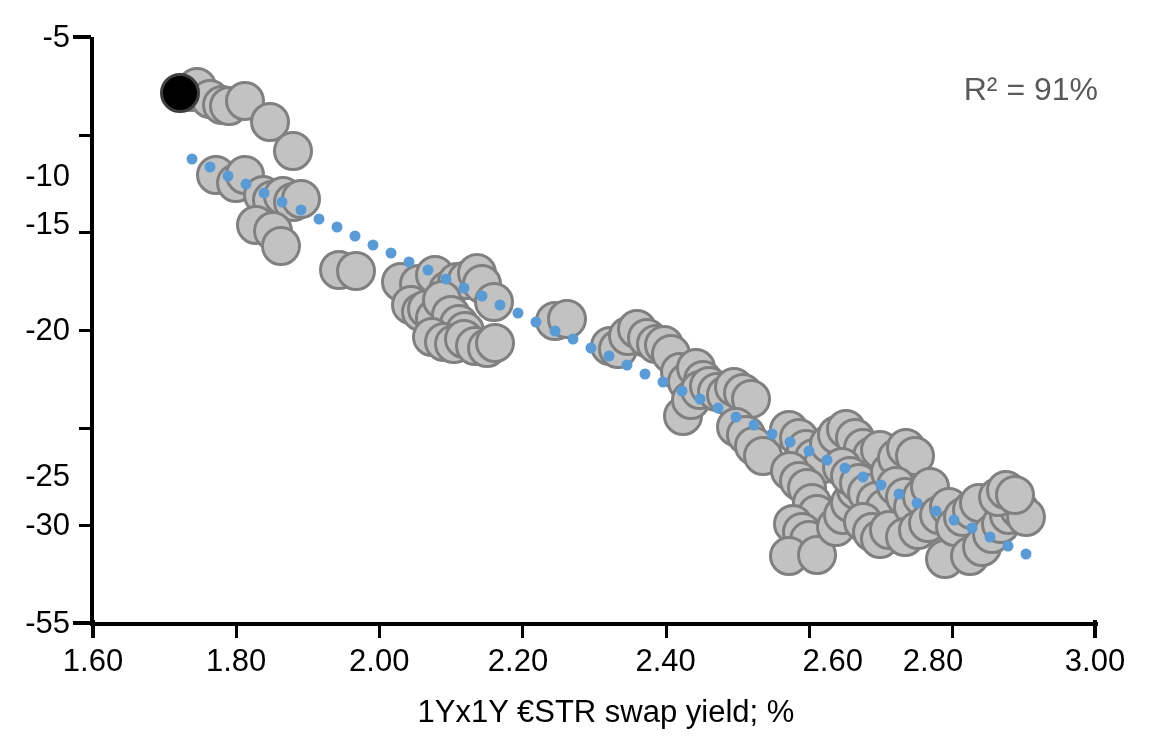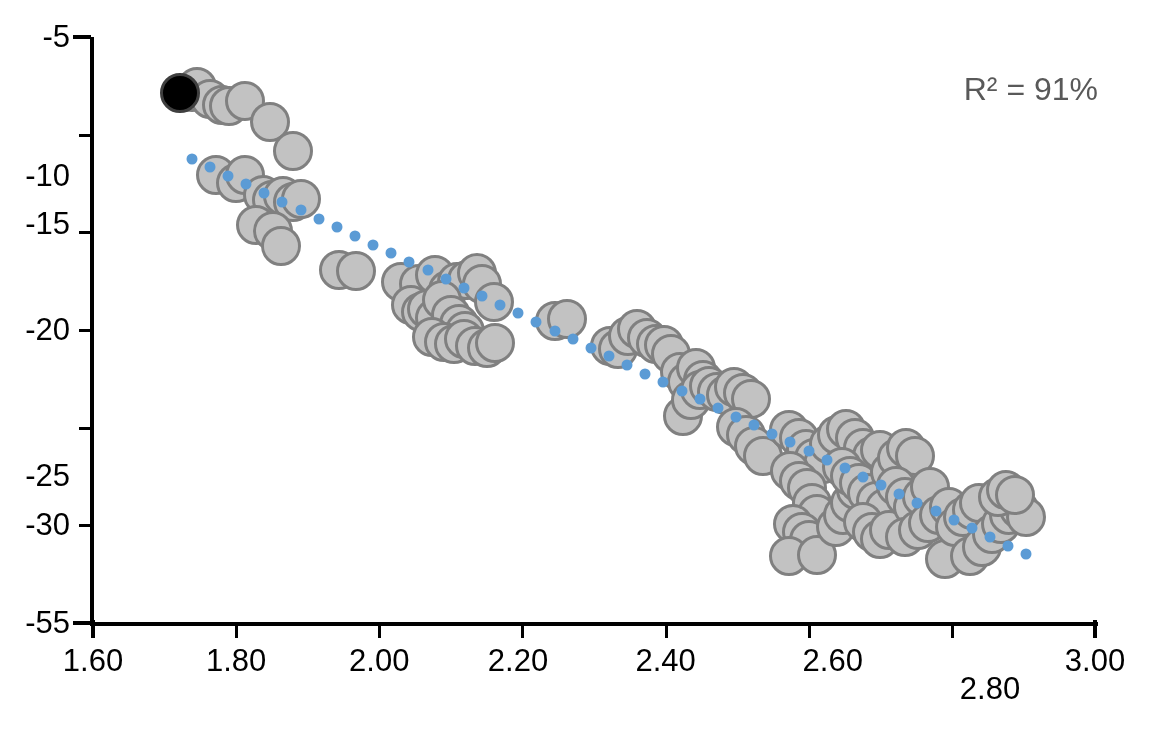--- a/index.html
+++ b/index.html
@@ -163,21 +163,21 @@
       <div class="x-tick-label" style="left: 236.143px;">1.80</div>
       <div class="x-tick" style="left: 378.286px;"></div>
       <div class="x-tick-label" style="left: 379.286px;">2.00</div>
       <div class="x-tick" style="left: 521.429px;"></div>
       <div class="x-tick-label" style="left: 518px;">2.20</div>
       <div class="x-tick" style="left: 664.571px;"></div>
       <div class="x-tick-label" style="left: 665.571px;">2.40</div>
       <div class="x-tick" style="left: 807.714px;"></div>
       <div class="x-tick-label" style="left: 808.714px; margin-left: 24px;">2.60</div>
       <div class="x-tick" style="left: 950.857px;"></div>
-      <div class="x-tick-label" style="left: 990px; margin-top: 28px;">2.80</div>
+      <div class="x-tick-label" style="left: 933px;">2.80</div>
       <div class="x-tick x-tick-end" style="left: 1093px;"></div>
       <div class="x-tick-label" style="left: 1095px;">3.00</div>
     </div>
 
   <div id="plot-area">
       <div class="point" style="left: 191.769px; top: 91.6933px;"></div>
       <div class="point" style="left: 197.494px; top: 86.81px;"></div>
       <div class="point" style="left: 210.377px; top: 98.53px;"></div>
       <div class="point" style="left: 221.829px; top: 105.367px;"></div>
       <div class="point" style="left: 228.986px; top: 106.343px;"></div>
@@ -360,14 +360,15 @@
       <div class="trend-dot" style="left: 971.866px; top: 528.49px; background: rgb(91, 155, 213);"></div>
       <div class="trend-dot" style="left: 990.008px; top: 537.09px; background: rgb(91, 155, 213);"></div>
       <div class="trend-dot" style="left: 1008.15px; top: 545.691px; background: rgb(91, 155, 213);"></div>
       <div class="trend-dot" style="left: 1026.29px; top: 554.291px; background: rgb(91, 155, 213);"></div>
     </div>
 
   <div id="equation-block">
     <div>R² = 91%</div>
   </div>
 
+  <div id="x-axis-title">1Yx1Y €STR swap yield; %</div>
 
 </div>
 
 </body></html>

